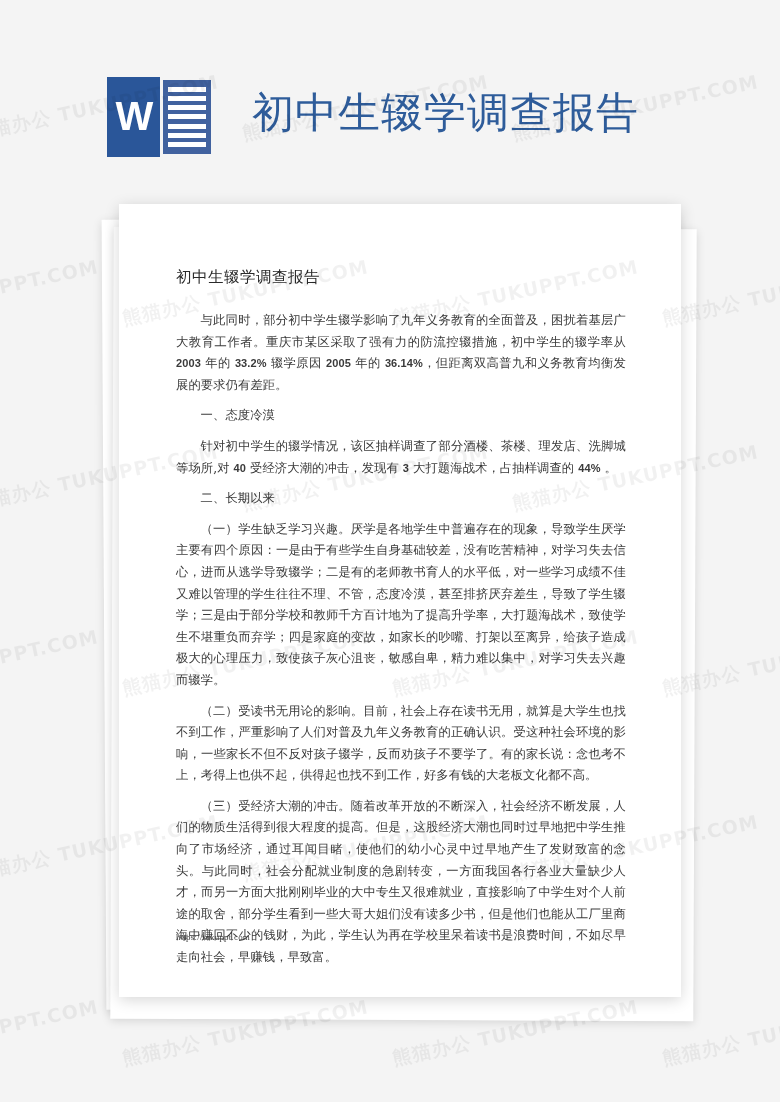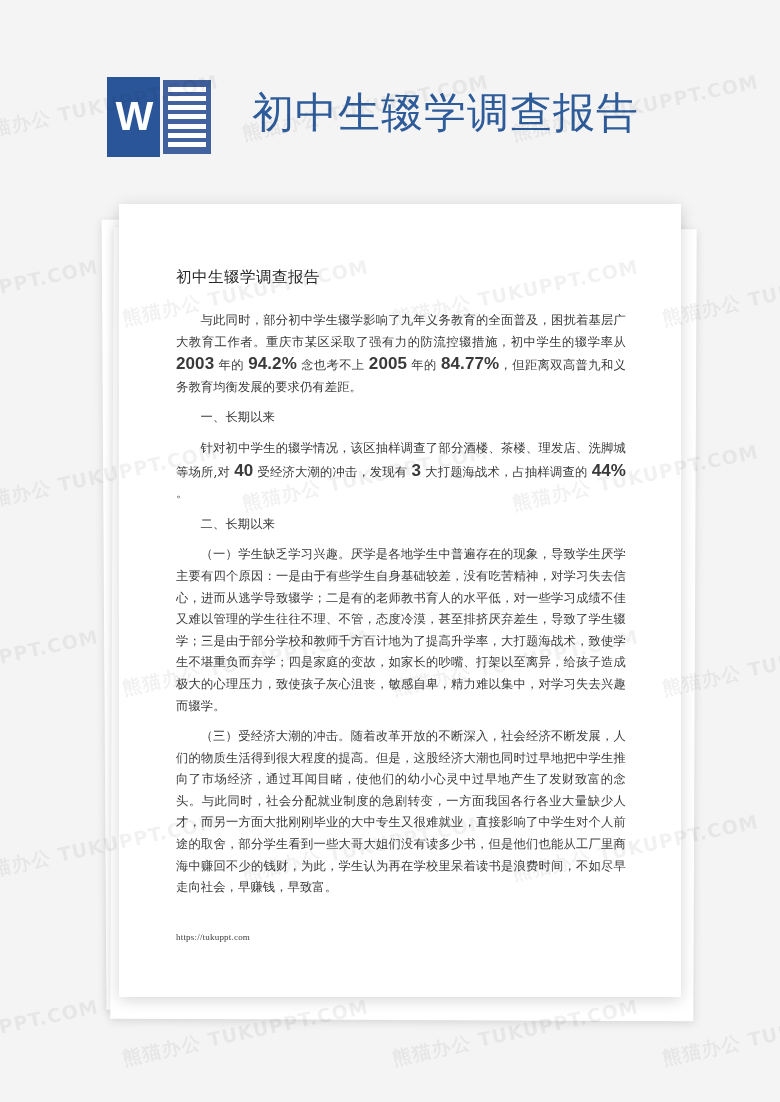--- a/index.html
+++ b/index.html
@@ -162,21 +162,21 @@
     text-justify: inter-ideograph;
     text-indent: 2em;
     letter-spacing: 0.1px;
   }
   .para.section {
     margin-bottom: 9px;
   }
   .para b {
     font-family: "Liberation Sans", sans-serif;
     font-weight: bold;
-    font-size: 17px;
+    font-size: 11px;
   }
   #doc-footer-url {
     position: absolute;
     left: 57px;
     bottom: 55px;
     font-family: Liberation Serif, serif;
     font-size: 9px;
     color: #3b3b3b;
     letter-spacing: 0.2px;
   }
@@ -205,25 +205,26 @@
 </div>
 
 <div id="page-stack">
   <div class="sheet-back" id="sheet-back-2"></div>
   <div class="sheet-back" id="sheet-back-1"></div>
 
   <div id="sheet-front">
     <div id="doc-inner">
       <div id="doc-title">初中生辍学调查报告</div>
       <div id="doc-paragraphs">
-          <div class="para"><span>与此同时，部分初中学生辍学影响了九年义务教育的全面普及，困扰着基层广大教育工作者。重庆市某区采取了强有力的防流控辍措施，初中学生的辍学率从 </span><b>2003</b><span> 年的 </span><b>94.2%</b><span> 念也考不上 </span><b>2005</b><span> 年的 </span><b>84.77%</b><span>，但距离双高普九和义务教育均衡发展的要求仍有差距。</span></div>
-          <div class="para section"><span>一、长期以来</span></div>
+          <div class="para"><span>与此同时，部分初中学生辍学影响了九年义务教育的全面普及，困扰着基层广大教育工作者。重庆市某区采取了强有力的防流控辍措施，初中学生的辍学率从 </span><b>2003</b><span> 年的 </span><b>33.2%</b><span> 辍学原因 </span><b>2005</b><span> 年的 </span><b>36.14%</b><span>，但距离双高普九和义务教育均衡发展的要求仍有差距。</span></div>
+          <div class="para section"><span>一、态度冷漠</span></div>
           <div class="para"><span>针对初中学生的辍学情况，该区抽样调查了部分酒楼、茶楼、理发店、洗脚城等场所,对 </span><b>40</b><span> 受经济大潮的冲击，发现有 </span><b>3</b><span> 大打题海战术，占抽样调查的 </span><b>44%</b><span> 。</span></div>
           <div class="para section"><span>二、长期以来</span></div>
           <div class="para"><span>（一）学生缺乏学习兴趣。厌学是各地学生中普遍存在的现象，导致学生厌学主要有四个原因：一是由于有些学生自身基础较差，没有吃苦精神，对学习失去信心，进而从逃学导致辍学；二是有的老师教书育人的水平低，对一些学习成绩不佳又难以管理的学生往往不理、不管，态度冷漠，甚至排挤厌弃差生，导致了学生辍学；三是由于部分学校和教师千方百计地为了提高升学率，大打题海战术，致使学生不堪重负而弃学；四是家庭的变故，如家长的吵嘴、打架以至离异，给孩子造成极大的心理压力，致使孩子灰心沮丧，敏感自卑，精力难以集中，对学习失去兴趣而辍学。</span></div>
+          <div class="para"><span>（二）受读书无用论的影响。目前，社会上存在读书无用，就算是大学生也找不到工作，严重影响了人们对普及九年义务教育的正确认识。受这种社会环境的影响，一些家长不但不反对孩子辍学，反而劝孩子不要学了。有的家长说：念也考不上，考得上也供不起，供得起也找不到工作，好多有钱的大老板文化都不高。</span></div>
           <div class="para"><span>（三）受经济大潮的冲击。随着改革开放的不断深入，社会经济不断发展，人们的物质生活得到很大程度的提高。但是，这股经济大潮也同时过早地把中学生推向了市场经济，通过耳闻目睹，使他们的幼小心灵中过早地产生了发财致富的念头。与此同时，社会分配就业制度的急剧转变，一方面我国各行各业大量缺少人才，而另一方面大批刚刚毕业的大中专生又很难就业，直接影响了中学生对个人前途的取舍，部分学生看到一些大哥大姐们没有读多少书，但是他们也能从工厂里商海中赚回不少的钱财，为此，学生认为再在学校里呆着读书是浪费时间，不如尽早走向社会，早赚钱，早致富。</span></div>
         </div>
     </div>
     <div id="doc-footer-url">https://tukuppt.com</div>
   </div>
 </div>
 
 <div id="watermark-layer">
     <div class="wm" style="left: -30px; top: 95px;">熊猫办公 TUKUPPT.COM</div>
     <div class="wm" style="left: 240px; top: 95px;">熊猫办公 TUKUPPT.COM</div>

